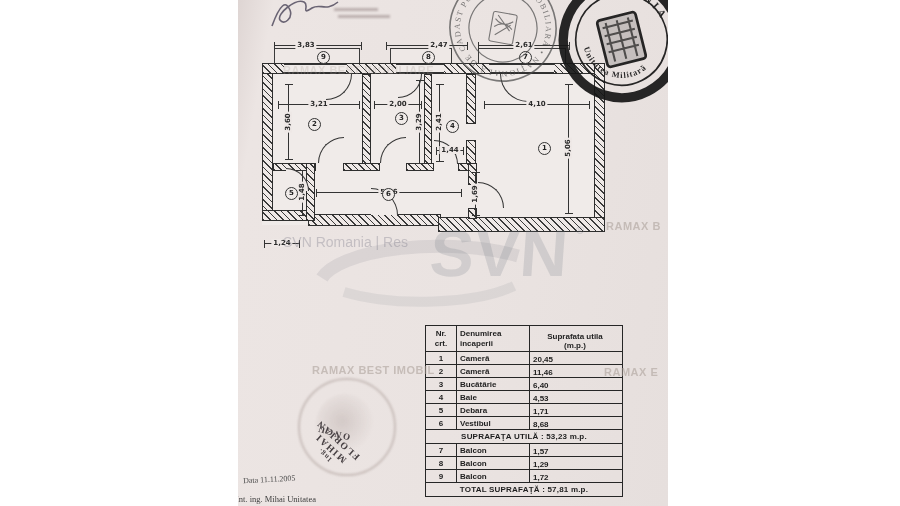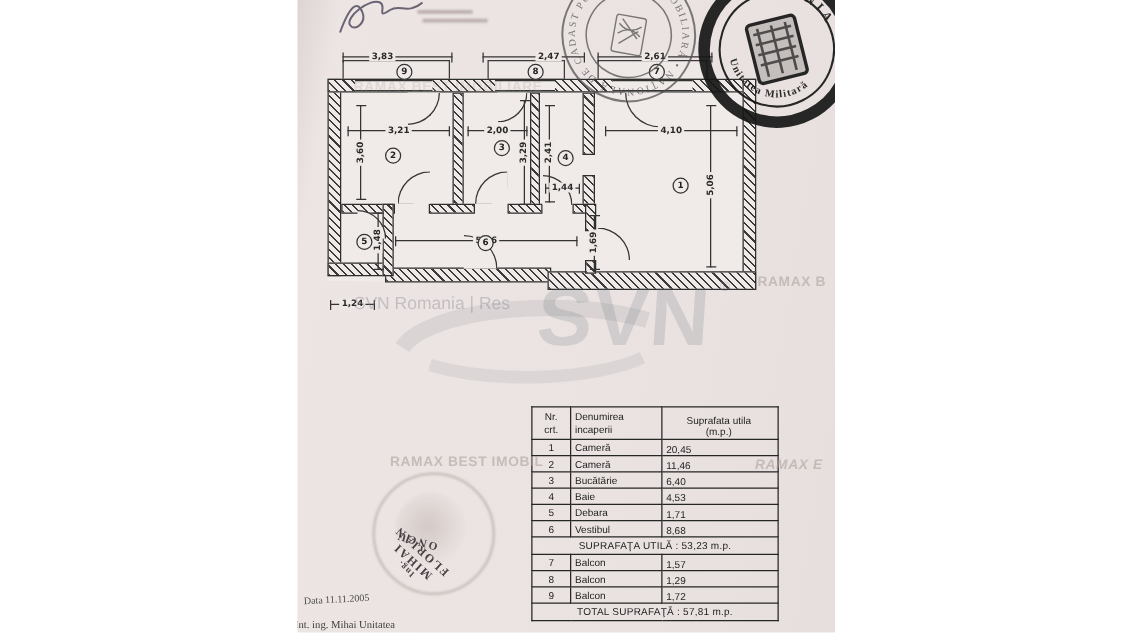--- a/index.html
+++ b/index.html
@@ -24,21 +24,21 @@
   .vline::before,.vline::after{content:"";position:absolute;left:-4px;height:1px;width:8px;background:#333;}
   .vline::before{top:0}.vline::after{bottom:0}
   .dlabel{position:absolute;transform:translate(-50%,-50%);font:bold 7px "DejaVu Sans",sans-serif;
     color:#2a2a2a;background:#eee8e6;padding:0 2px;white-space:nowrap;z-index:3;}
   .vlabel{transform:translate(-50%,-50%) rotate(-90deg);}
   .circ{position:absolute;width:13px;height:13px;box-sizing:border-box;border:1px solid #333;border-radius:50%;
     font:bold 7px/11px "DejaVu Sans",sans-serif;text-align:center;color:#222;background:#f0ebe9;z-index:3;}
   
   .areas-table{position:absolute;left:187px;top:325px;border-collapse:collapse;z-index:2;
     font-family:"Liberation Sans",sans-serif;color:#1e1e1e;}
-  .areas-table td{border:1.5px solid #262626;font-size:8px;font-weight:normal;padding:0 3px;height:12px;}
+  .areas-table td{border:1.5px solid #262626;font-size:8px;font-weight:bold;padding:0 3px;height:12px;}
   .areas-table td.hd{text-align:center;line-height:1.2;height:25px;}
   .areas-table td.nr{width:24px;text-align:center;}
   .areas-table td.nm{width:66px;text-align:left;}
   .areas-table td.num{width:84px;vertical-align:bottom;padding-right:5px;}
   .areas-table td.merge{text-align:center;height:13px;letter-spacing:.2px;}
   
   .sig-svg{position:absolute;left:28px;top:-4px;z-index:4;}
   .blurline{position:absolute;background:rgba(150,133,133,.55);filter:blur(1px);z-index:4;}
   .stamp-svg{position:absolute;z-index:5;}
   .ghost-stamp{position:absolute;left:60px;top:378px;width:94px;height:94px;border:2.5px solid rgba(125,105,100,.30);
@@ -268,21 +268,21 @@
     <div class="s2">FLORIAN</div>
   </div>
   <div class="oncu">ONCU</div>
 
   <div class="foot-date">Data 11.11.2005</div>
   <div class="foot-author">Int. ing. Mihai Unitatea</div>
 
   <span class="wm wm-ramax" style="left:45px;top:64px;opacity:.45;">RAMAX BEST IMOBILIARE</span>
   <span class="wm wm-ramax" style="left:368px;top:220px;">RAMAX B</span>
   <span class="wm wm-ramax" style="left:74px;top:364px;">RAMAX BEST IMOBIL</span>
-  <span class="wm wm-ramax" style="left:366px;top:366px;font-style:italic;">RAMAX E</span>
+  <span class="wm wm-ramax" style="left:366px;top:366px;">RAMAX E</span>
   <span class="wm wm-svnline" style="left:45px;top:234px;">SVN Romania | Res</span>
   <svg class="wm" style="left:66px;top:218px;" width="280" height="92" viewBox="0 0 280 92">
     <path d="M18,60 a120,40 0 0,1 196,-22" fill="none" stroke="rgba(118,120,132,.15)" stroke-width="13"></path>
     <path d="M40,74 a110,34 0 0,0 170,-6" fill="none" stroke="rgba(118,120,132,.12)" stroke-width="10"></path>
   </svg>
   <span class="wm wm-svn-big" style="left:192px;top:220px;">SVN</span>
   <span class="wm wm-reg" style="left:338px;top:224px;">®</span>
 
 </div>
 

